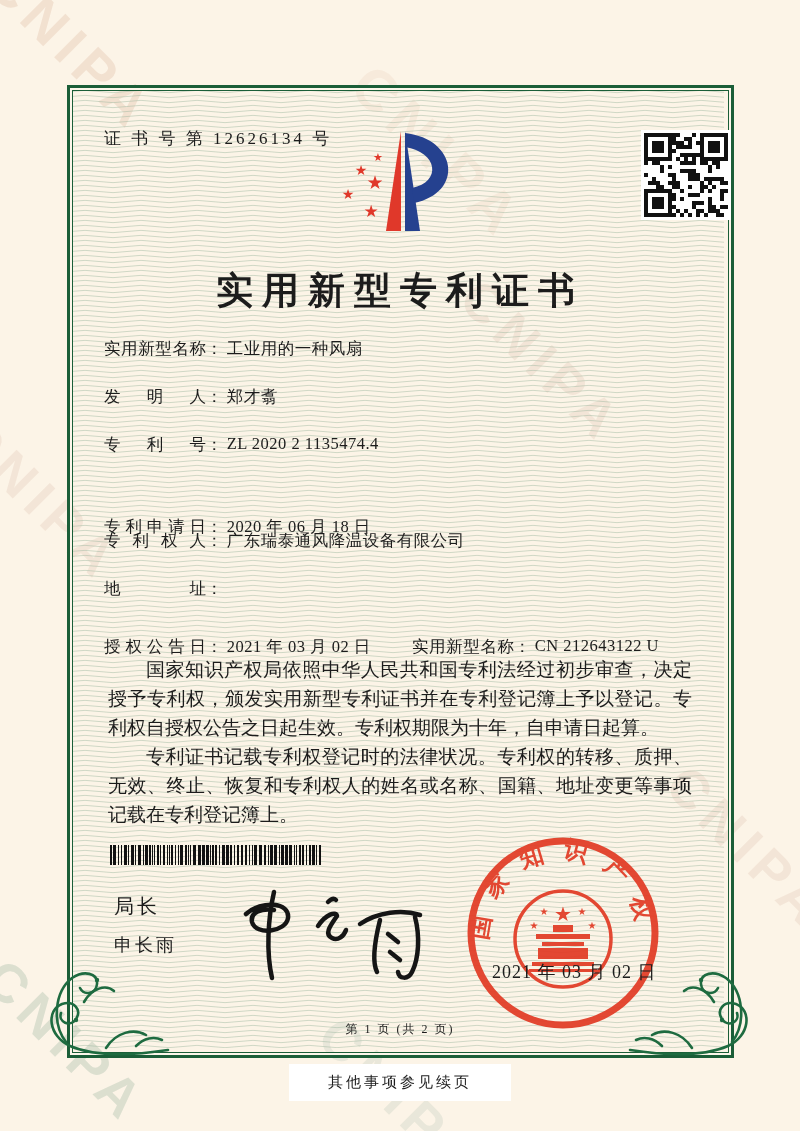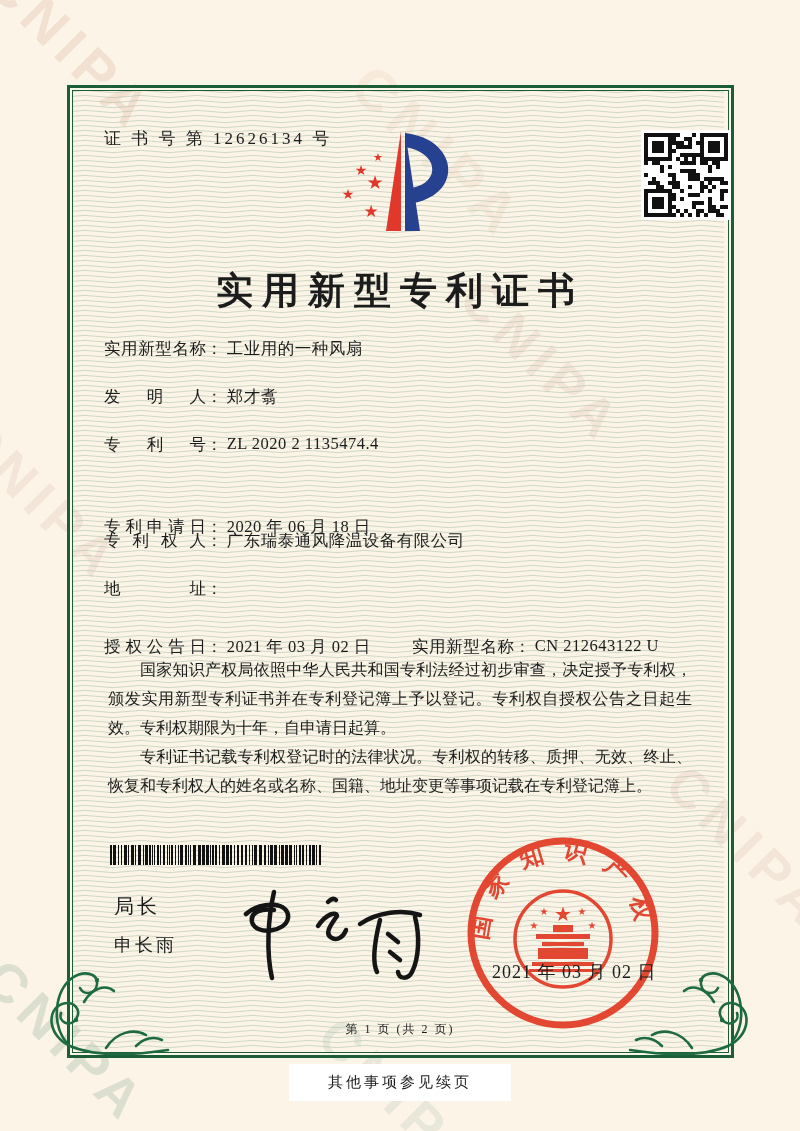--- a/index.html
+++ b/index.html
@@ -34,21 +34,21 @@
          font-weight:700;letter-spacing:9px;z-index:2;margin-top:23px;}
   .fields{position:absolute;left:104px;top:338px;width:580px;font-size:16.5px;z-index:2;}
   .frow{position:absolute;left:0;white-space:nowrap;}
   .r1{top:0;} .r2{top:48px;} .r3{top:96px;} .r4{top:144px;margin-top:34px;} .r5{top:192px;} .r6{top:240px;} .r7{top:298px;}
   .r7b{position:absolute;left:308px;top:298px;white-space:nowrap;}
   .flabel{display:inline-block;width:102px;text-align:justify;text-align-last:justify;vertical-align:top;}
   .colon{vertical-align:top;}
   .fvalue{letter-spacing:.5px;vertical-align:top;}
   .vblock{display:inline-block;vertical-align:top;white-space:normal;}
   .vblock div{line-height:26px;}
-  .paras{position:absolute;left:108px;top:655px;width:584px;font-size:16px;line-height:29px;
+  .paras{position:absolute;left:108px;top:655px;width:584px;font-size:19px;line-height:29px;
          text-align:justify;z-index:2;}
   .paras p{margin:0;text-indent:2em;}
   .barcode{position:absolute;left:110px;top:845px;z-index:2;}
   .sigtitle{position:absolute;left:114px;top:893px;font-family:"Liberation Sans","DejaVu Sans",sans-serif;
             font-size:20px;letter-spacing:3px;z-index:2;}
   .signame{position:absolute;left:114px;top:933px;font-family:"Liberation Sans","DejaVu Sans",sans-serif;
            font-size:18px;letter-spacing:3px;z-index:2;}
   .sig{position:absolute;left:222px;top:874px;z-index:2;}
   .seal{position:absolute;left:461px;top:831px;z-index:4;opacity:.93;}
   .sealdate{position:absolute;left:492px;top:960px;font-size:18px;letter-spacing:1px;z-index:5;}

